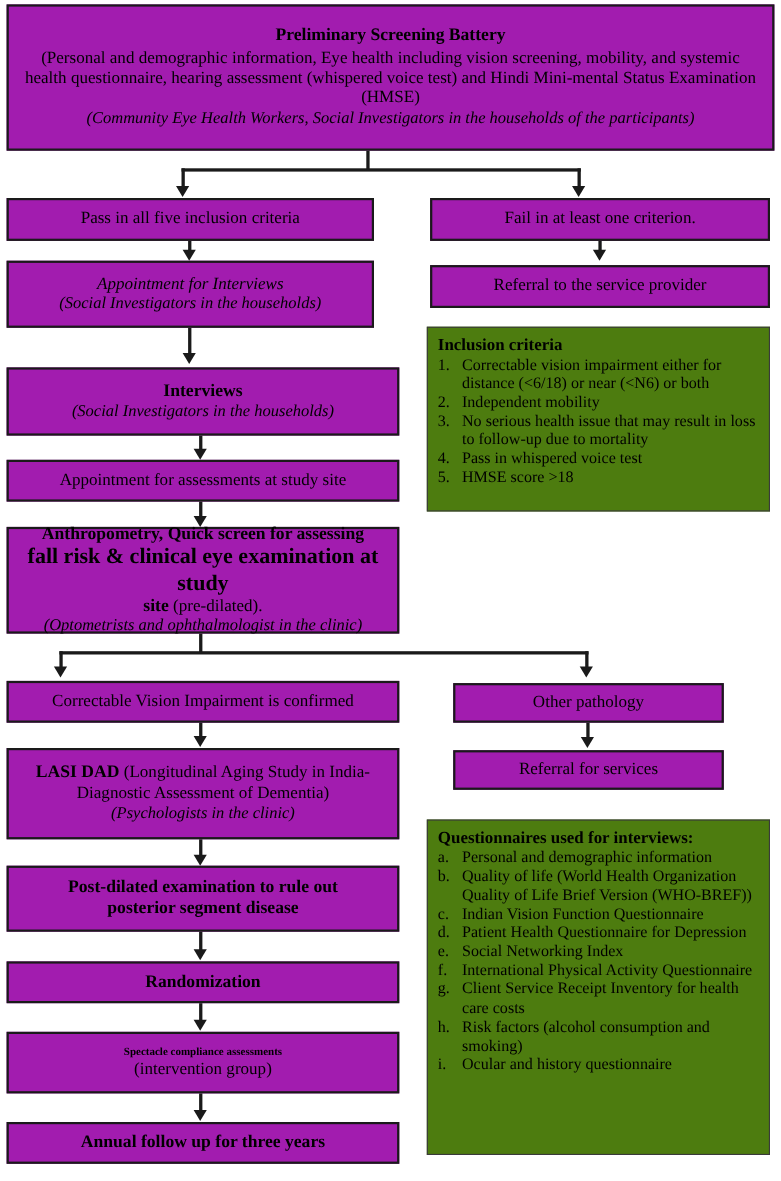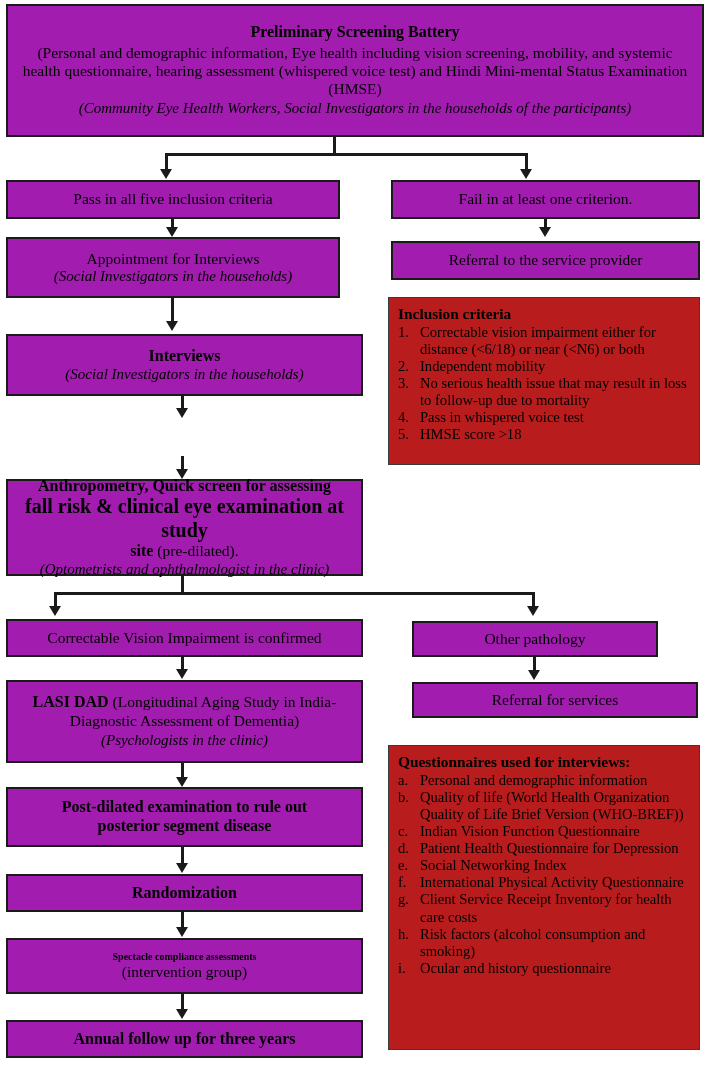--- a/index.html
+++ b/index.html
@@ -31,21 +31,21 @@
   }
   .box .ln{display:block;width:100%;}
   .b  {font-weight:bold;}
   .i  {font-style:italic;}
 
   
   .note{
     position:absolute;
     box-sizing:border-box;
     border:1.6px solid #3a3a3a;
-    background:#b91c1c;
+    background:#4d7c0f;
     padding:7px 8px 7px 9px;
     text-align:left;
     line-height:1.17;
   }
   .note .hdr{font-weight:bold;display:block;margin-bottom:1px;}
   .note ol{margin:0;padding:0;list-style:none;}
   .note li{
     display:flex;
     margin:0;
     padding:0;
@@ -92,21 +92,21 @@
   <div class="box" style="left:391px;top:180px;width:309px;height:39px;">
     <span class="ln" style="font-size:15.5px;">Fail in at least one criterion.</span>
   </div>
 
   <div class="vline" style="left:171px;top:219px;height:9px;"></div>
   <div class="arrow" style="left:166px;top:227px;"></div>
   <div class="vline" style="left:544px;top:219px;height:9px;"></div>
   <div class="arrow" style="left:539px;top:227px;"></div>
 
   <div class="box" style="left:6px;top:237px;width:334px;height:61px;">
-    <span class="ln" style="font-size:15.5px;">Appointment for Interviews</span>
+    <span class="ln" style="font-size:15.5px;font-style:italic;">Appointment for Interviews</span>
     <span class="ln i" style="font-size:15px;">(Social Investigators in the households)</span>
   </div>
   <div class="box" style="left:391px;top:241px;width:309px;height:39px;">
     <span class="ln" style="font-size:15.5px;">Referral to the service provider</span>
   </div>
 
   <div class="vline" style="left:171px;top:298px;height:24px;"></div>
   <div class="arrow" style="left:166px;top:321px;"></div>
 
   <div class="note" style="left:388px;top:297px;width:312px;height:168px;font-size:14.6px;">
@@ -136,20 +136,23 @@
   </div>
 
   <div class="box" style="left:6px;top:334px;width:357px;height:62px;">
     <span class="ln b" style="font-size:16px;">Interviews</span>
     <span class="ln i" style="font-size:15px;">(Social Investigators in the households)</span>
   </div>
 
   <div class="vline" style="left:181px;top:396px;height:13px;"></div>
   <div class="arrow" style="left:176px;top:408px;"></div>
 
+  <div class="box" style="left:6px;top:418px;width:357px;height:38px;">
+    <span class="ln" style="font-size:15.5px;">Appointment for assessments at study site</span>
+  </div>
 
   <div class="vline" style="left:181px;top:456px;height:14px;"></div>
   <div class="arrow" style="left:176px;top:469px;"></div>
 
   <div class="box" style="left:6px;top:479px;width:357px;height:97px;">
     <span class="ln b" style="font-size:16px;">Anthropometry, Quick screen for assessing</span>
     <span class="ln b" style="font-size:20px;">fall risk &amp; clinical eye examination at study</span>
     <span class="ln" style="font-size:16px;text-align:center;"><b>site</b><span style="font-size:15.5px;"> (pre-dilated).</span></span>
     <span class="ln i" style="font-size:15px;">(Optometrists and ophthalmologist in the clinic)</span>
   </div>
@@ -171,21 +174,21 @@
   <div class="vline" style="left:181px;top:657px;height:13px;"></div>
   <div class="arrow" style="left:176px;top:669px;"></div>
   <div class="vline" style="left:533px;top:657px;height:14px;"></div>
   <div class="arrow" style="left:528px;top:670px;"></div>
 
   <div class="box" style="left:6px;top:680px;width:357px;height:83px;">
     <span class="ln" style="font-size:15.5px;"><b style="font-size:16px;">LASI DAD</b><span> (Longitudinal Aging Study in India-</span></span>
     <span class="ln" style="font-size:15.5px;">Diagnostic Assessment of Dementia)</span>
     <span class="ln i" style="font-size:15px;margin-top:2px;">(Psychologists in the clinic)</span>
   </div>
-  <div class="box" style="left:412px;top:682px;width:286px;height:36px;">
+  <div class="box" style="left:412px;top:682px;width:246px;height:36px;">
     <span class="ln" style="font-size:15.5px;">Referral for services</span>
   </div>
 
   <div class="vline" style="left:181px;top:763px;height:15px;"></div>
   <div class="arrow" style="left:176px;top:777px;"></div>
 
   <div class="note" style="left:388px;top:745px;width:312px;height:305px;font-size:14.6px;">
     <span class="hdr" style="font-size:15.4px;">Questionnaires used for interviews:</span>
     <ol>
       <li>

